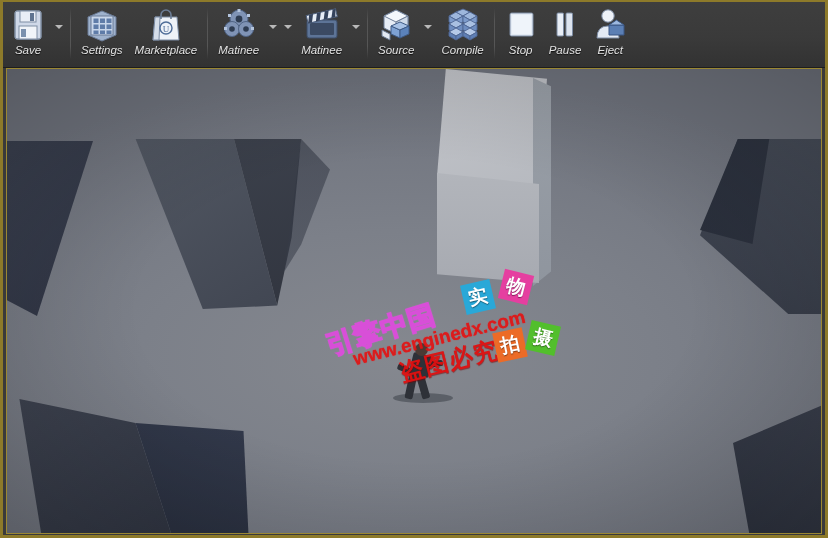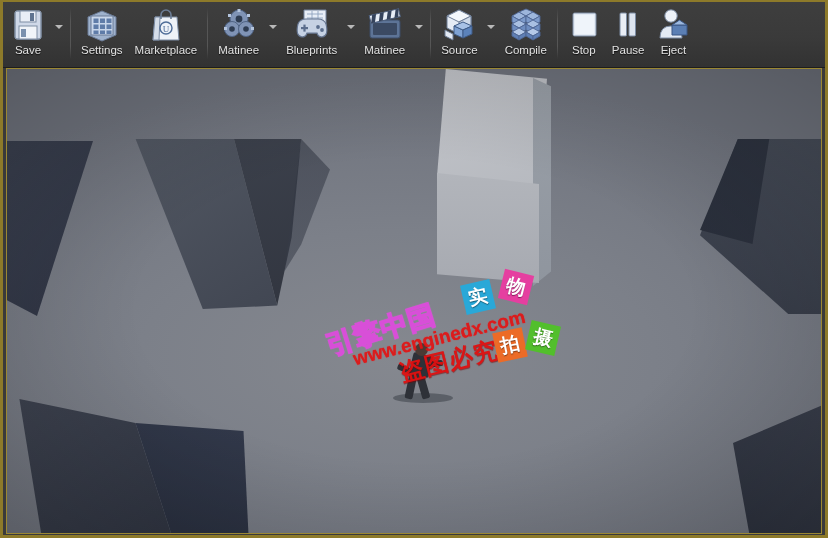--- a/index.html
+++ b/index.html
@@ -29,21 +29,21 @@
     flex:0 0 1px;
   }
   .tb-item {
     display:flex; flex-direction:column; align-items:center; justify-content:flex-start;
     padding:5px 6px 3px 6px; min-width:44px; cursor:pointer;
     border-radius:2px;
   }
   .tb-icon { height:36px; display:flex; align-items:center; justify-content:center; }
   .tb-label {
     color:#e2e2e2; font-size:11.5px; line-height:13px; margin-top:1px;
-    white-space:nowrap; text-shadow:0 1px 1px rgba(0,0,0,0.8);
+    white-space:nowrap; text-shadow:0 1px 1px rgba(0,0,0,0.8);font-style:italic;
   }
   .tb-combo { display:flex; align-items:stretch; }
   .tb-arrow {
     display:flex; align-items:center; justify-content:center;
     width:15px; padding-bottom:16px; cursor:pointer;
   }
   .caret {
     width:0;height:0;border-left:4.5px solid transparent;border-right:4.5px solid transparent;
     border-top:4.5px solid #b9b9b9;
   }
@@ -271,41 +271,20 @@
             </svg>
           </div>
           <div class="tb-label">Matinee</div>
         </div>
         <div class="tb-arrow">
           <span class="caret"></span>
         </div>
       </div>
 
       <div class="tb-combo">
-        <div class="tb-item">
-          <div class="tb-icon">
-            <svg width="40" height="34" viewBox="0 0 40 34">
-              <polygon points="12,2 34,2 34,25 12,25" fill="#e8eef7" stroke="#7686a0" stroke-width="1"></polygon>
-              <g stroke="#8fa2bd" stroke-width="0.9">
-                <line x1="15" y1="6" x2="31" y2="6"></line>
-                  <line x1="15" y1="10" x2="31" y2="10"></line>
-                <line x1="15" y1="14" x2="31" y2="14"></line>
-                  <line x1="15" y1="18" x2="31" y2="18"></line>
-                <line x1="20" y1="3" x2="20" y2="24"></line>
-                  <line x1="26" y1="3" x2="26" y2="24"></line>
-              </g>
-              <path d="M6,16 q-3,12 4,13 q4,0 5,-4 h10 q1,4 5,4 q7,-1 4,-13 q-2,-5 -8,-5 h-12 q-6,0 -8,5 z" fill="#c6d2e4" stroke="#64748f" stroke-width="1.1"></path>
-              <rect x="9" y="19" width="7" height="2.2" fill="#5b6e8d"></rect>
-              <rect x="11.4" y="16.6" width="2.2" height="7" fill="#5b6e8d"></rect>
-              <circle cx="26" cy="19" r="1.9" fill="#5b6e8d"></circle>
-              <circle cx="30" cy="22" r="1.9" fill="#5b6e8d"></circle>
-            </svg>
-          </div>
-          <div class="tb-label">Blueprints</div>
-        </div>
         <div class="tb-arrow">
           <span class="caret"></span>
         </div>
       </div>
 
       <div class="tb-combo">
         <div class="tb-item">
           <div class="tb-icon">
             <svg width="38" height="34" viewBox="0 0 38 34">
               <rect x="4" y="12" width="30" height="18" rx="2" fill="#5d7497" stroke="#3c4d68" stroke-width="1"></rect>

